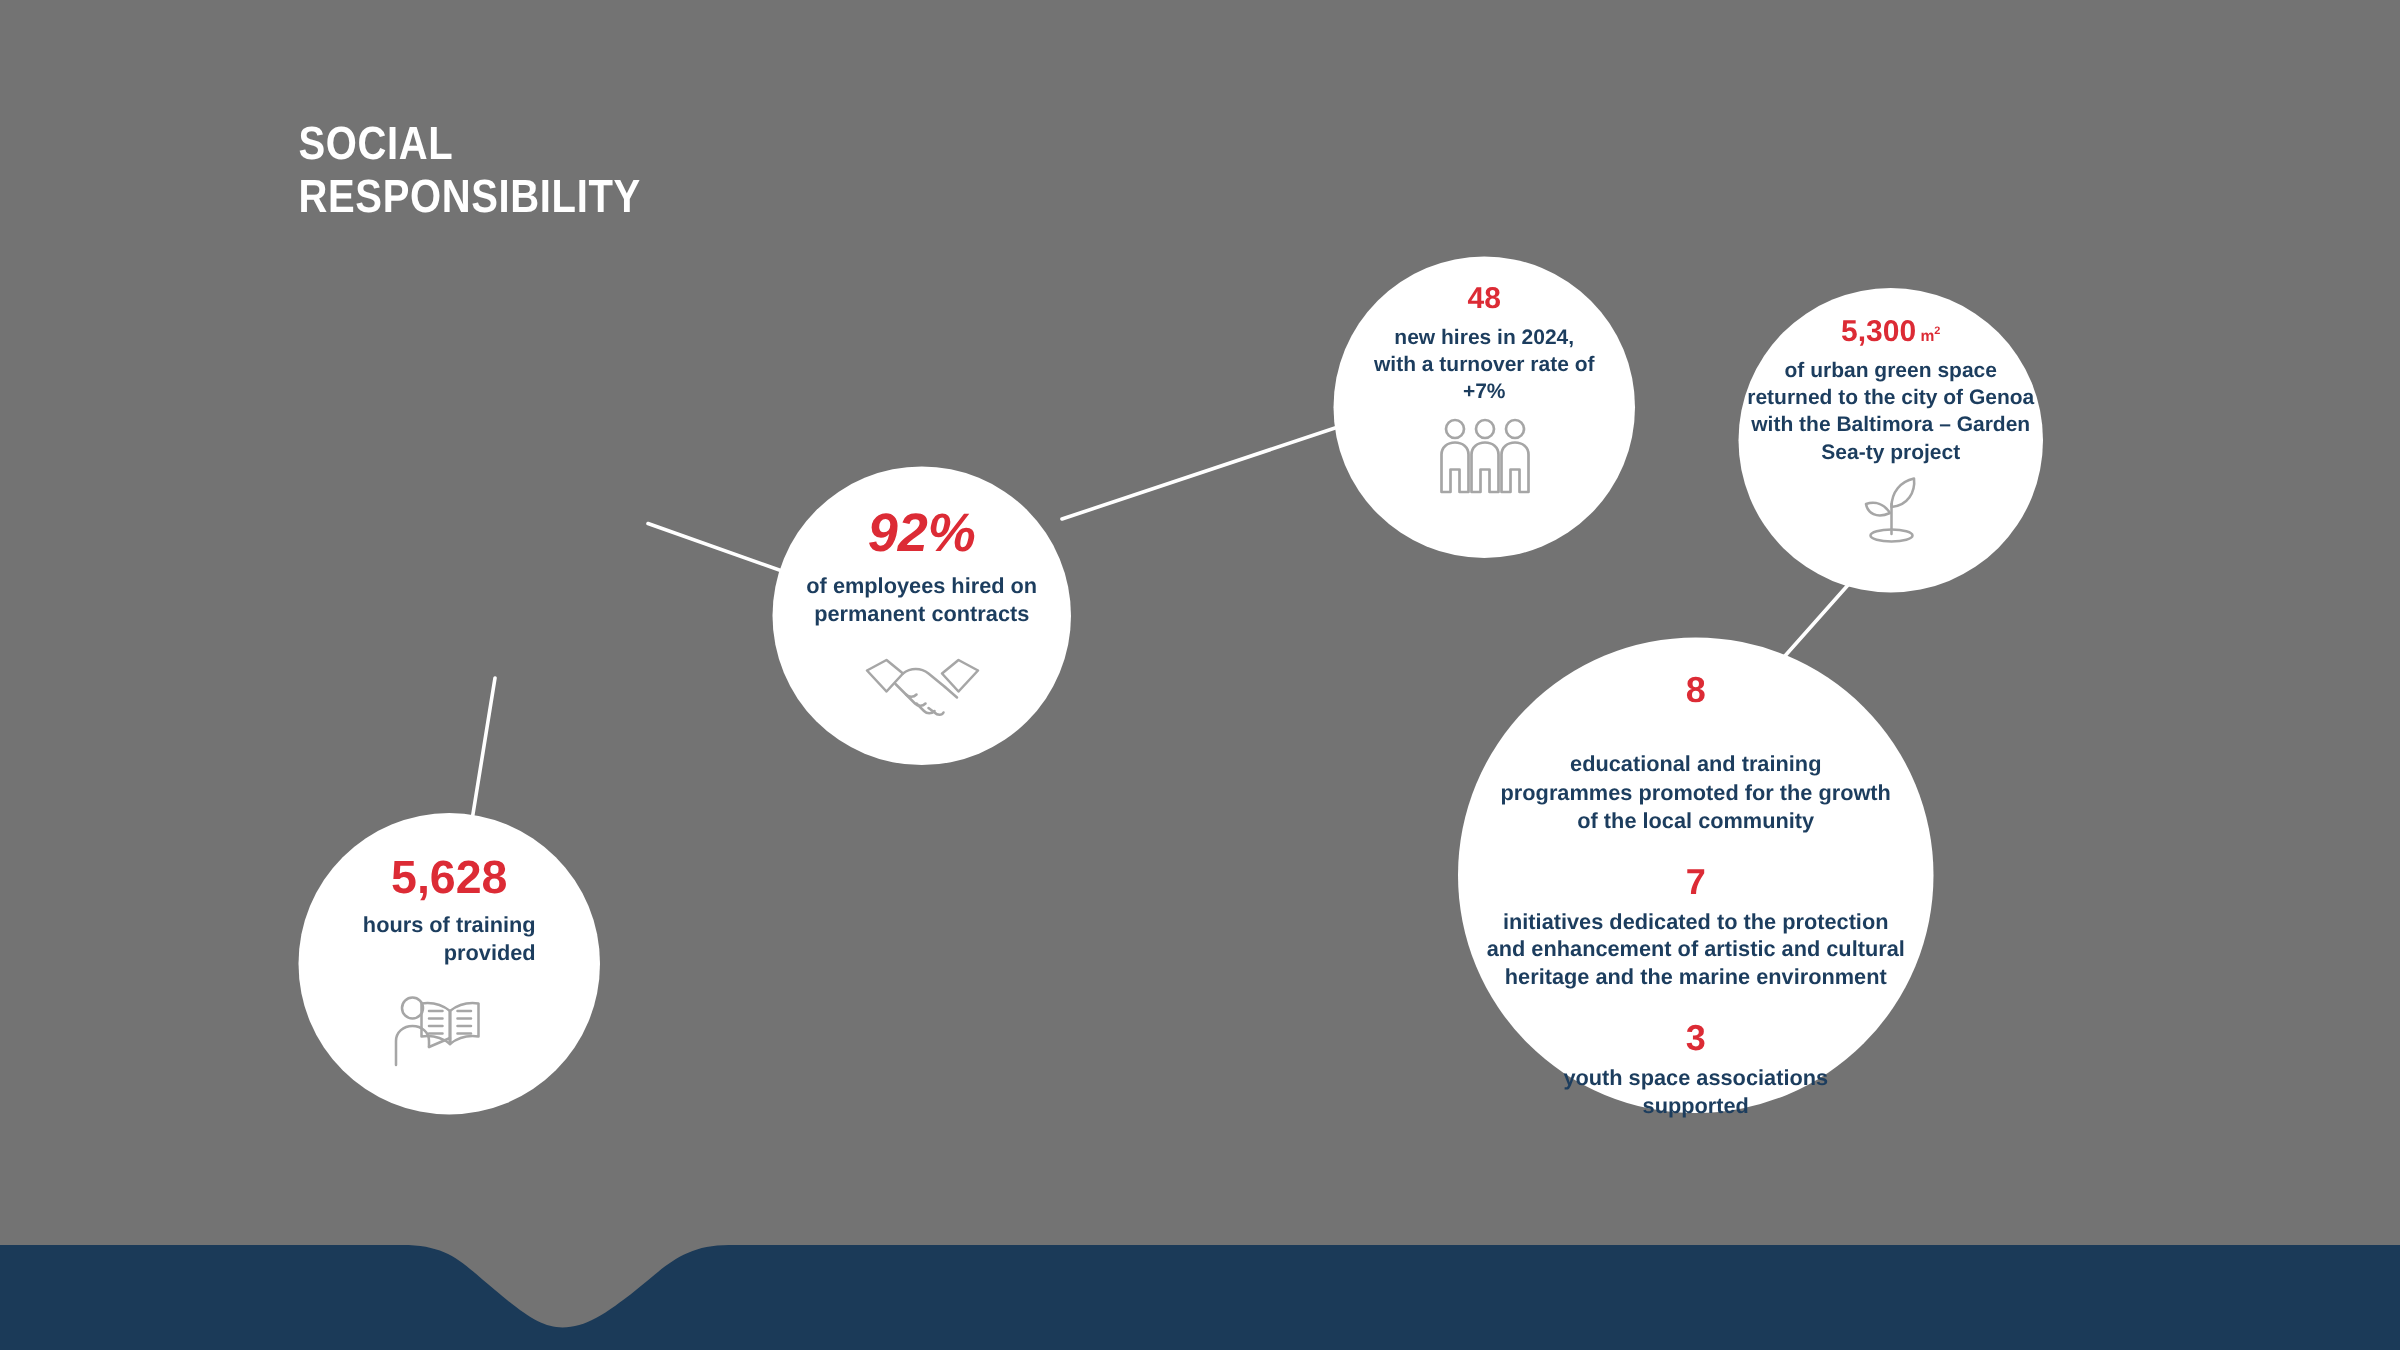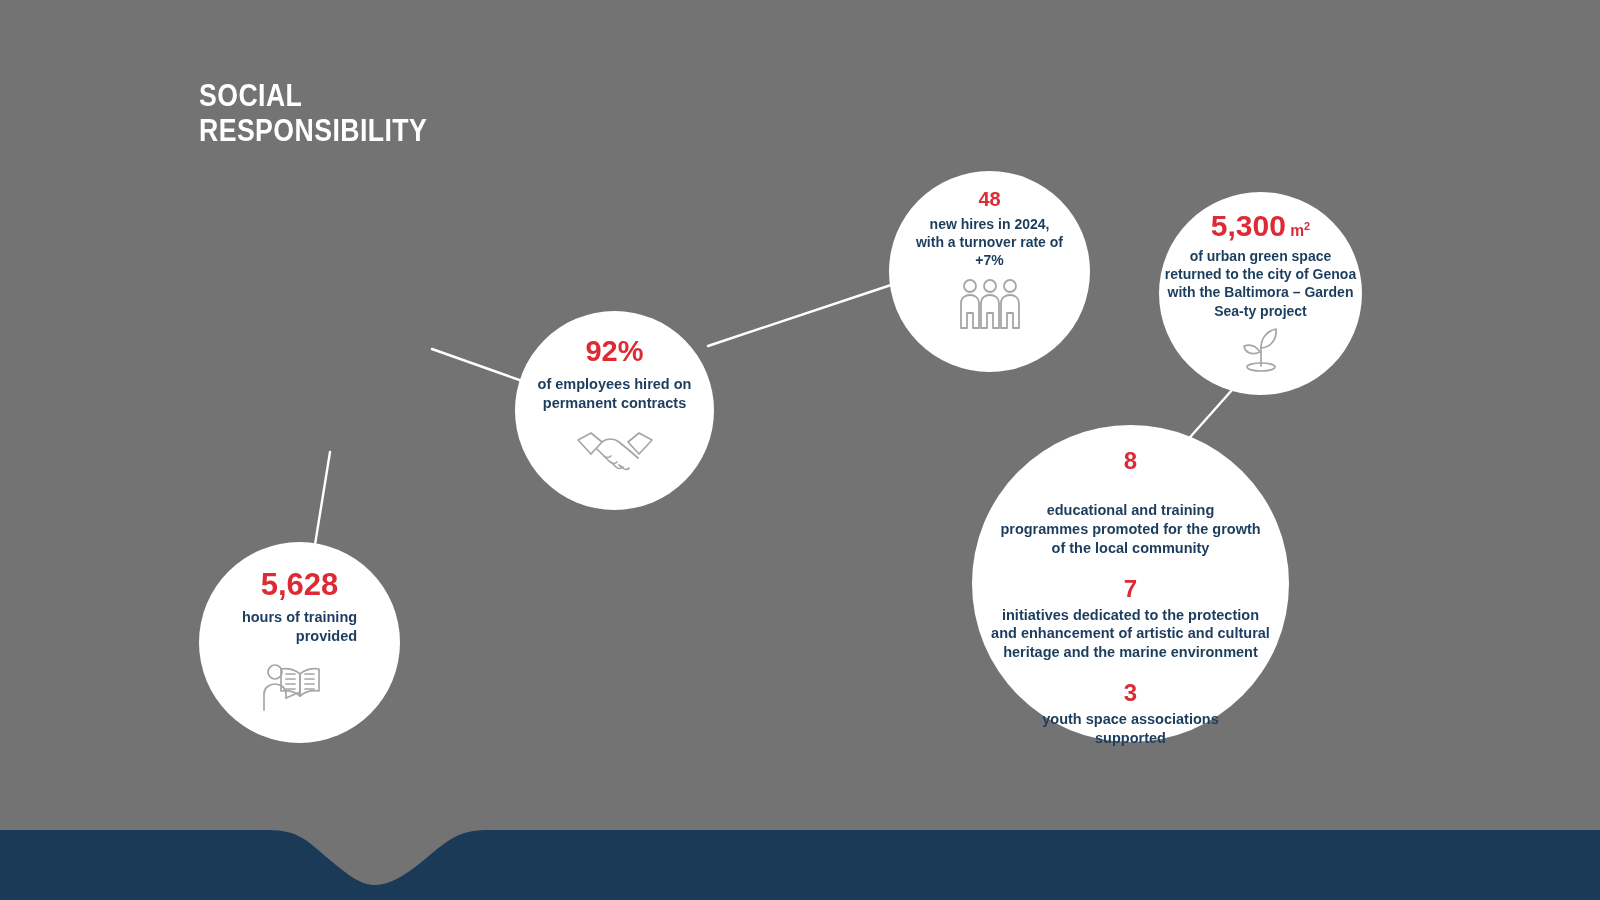--- a/index.html
+++ b/index.html
@@ -95,35 +95,35 @@
     left: 241px; top: 252px; width: 203px; height: 203px;
     padding-top: 26px;
   }
   #bubble-collective .stat-value { font-size: 31px; }
   #bubble-collective .stat-desc  { font-size: 14.5px; margin-top: 8px; }
 
   #bubble-permanent {
     left: 515px; top: 311px; width: 199px; height: 199px;
     padding-top: 26px;
   }
-  #bubble-permanent .stat-value { font-size: 29px; }
+  #bubble-permanent .stat-value { font-size: 36px; font-style: italic; }
   #bubble-permanent .stat-desc  { font-size: 14.5px; margin-top: 9px; }
 
   #bubble-hires {
     left: 889px; top: 171px; width: 201px; height: 201px;
     padding-top: 18px;
   }
   #bubble-hires .stat-value { font-size: 20px; }
   #bubble-hires .stat-desc  { font-size: 14px; margin-top: 6px; }
 
   #bubble-green {
     left: 1159px; top: 192px; width: 203px; height: 203px;
     padding-top: 19px;
   }
-  #bubble-green .stat-value { font-size: 30px; }
+  #bubble-green .stat-value { font-size: 20px; }
   #bubble-green .stat-desc  { font-size: 14px; margin-top: 6px; }
 
   #bubble-training {
     left: 199px; top: 542px; width: 201px; height: 201px;
     padding-top: 27px;
   }
   #bubble-training .stat-value { font-size: 31px; }
   #bubble-training .stat-desc  { font-size: 14.5px; margin-top: 8px; text-align: right; }
 
   #bubble-community {

